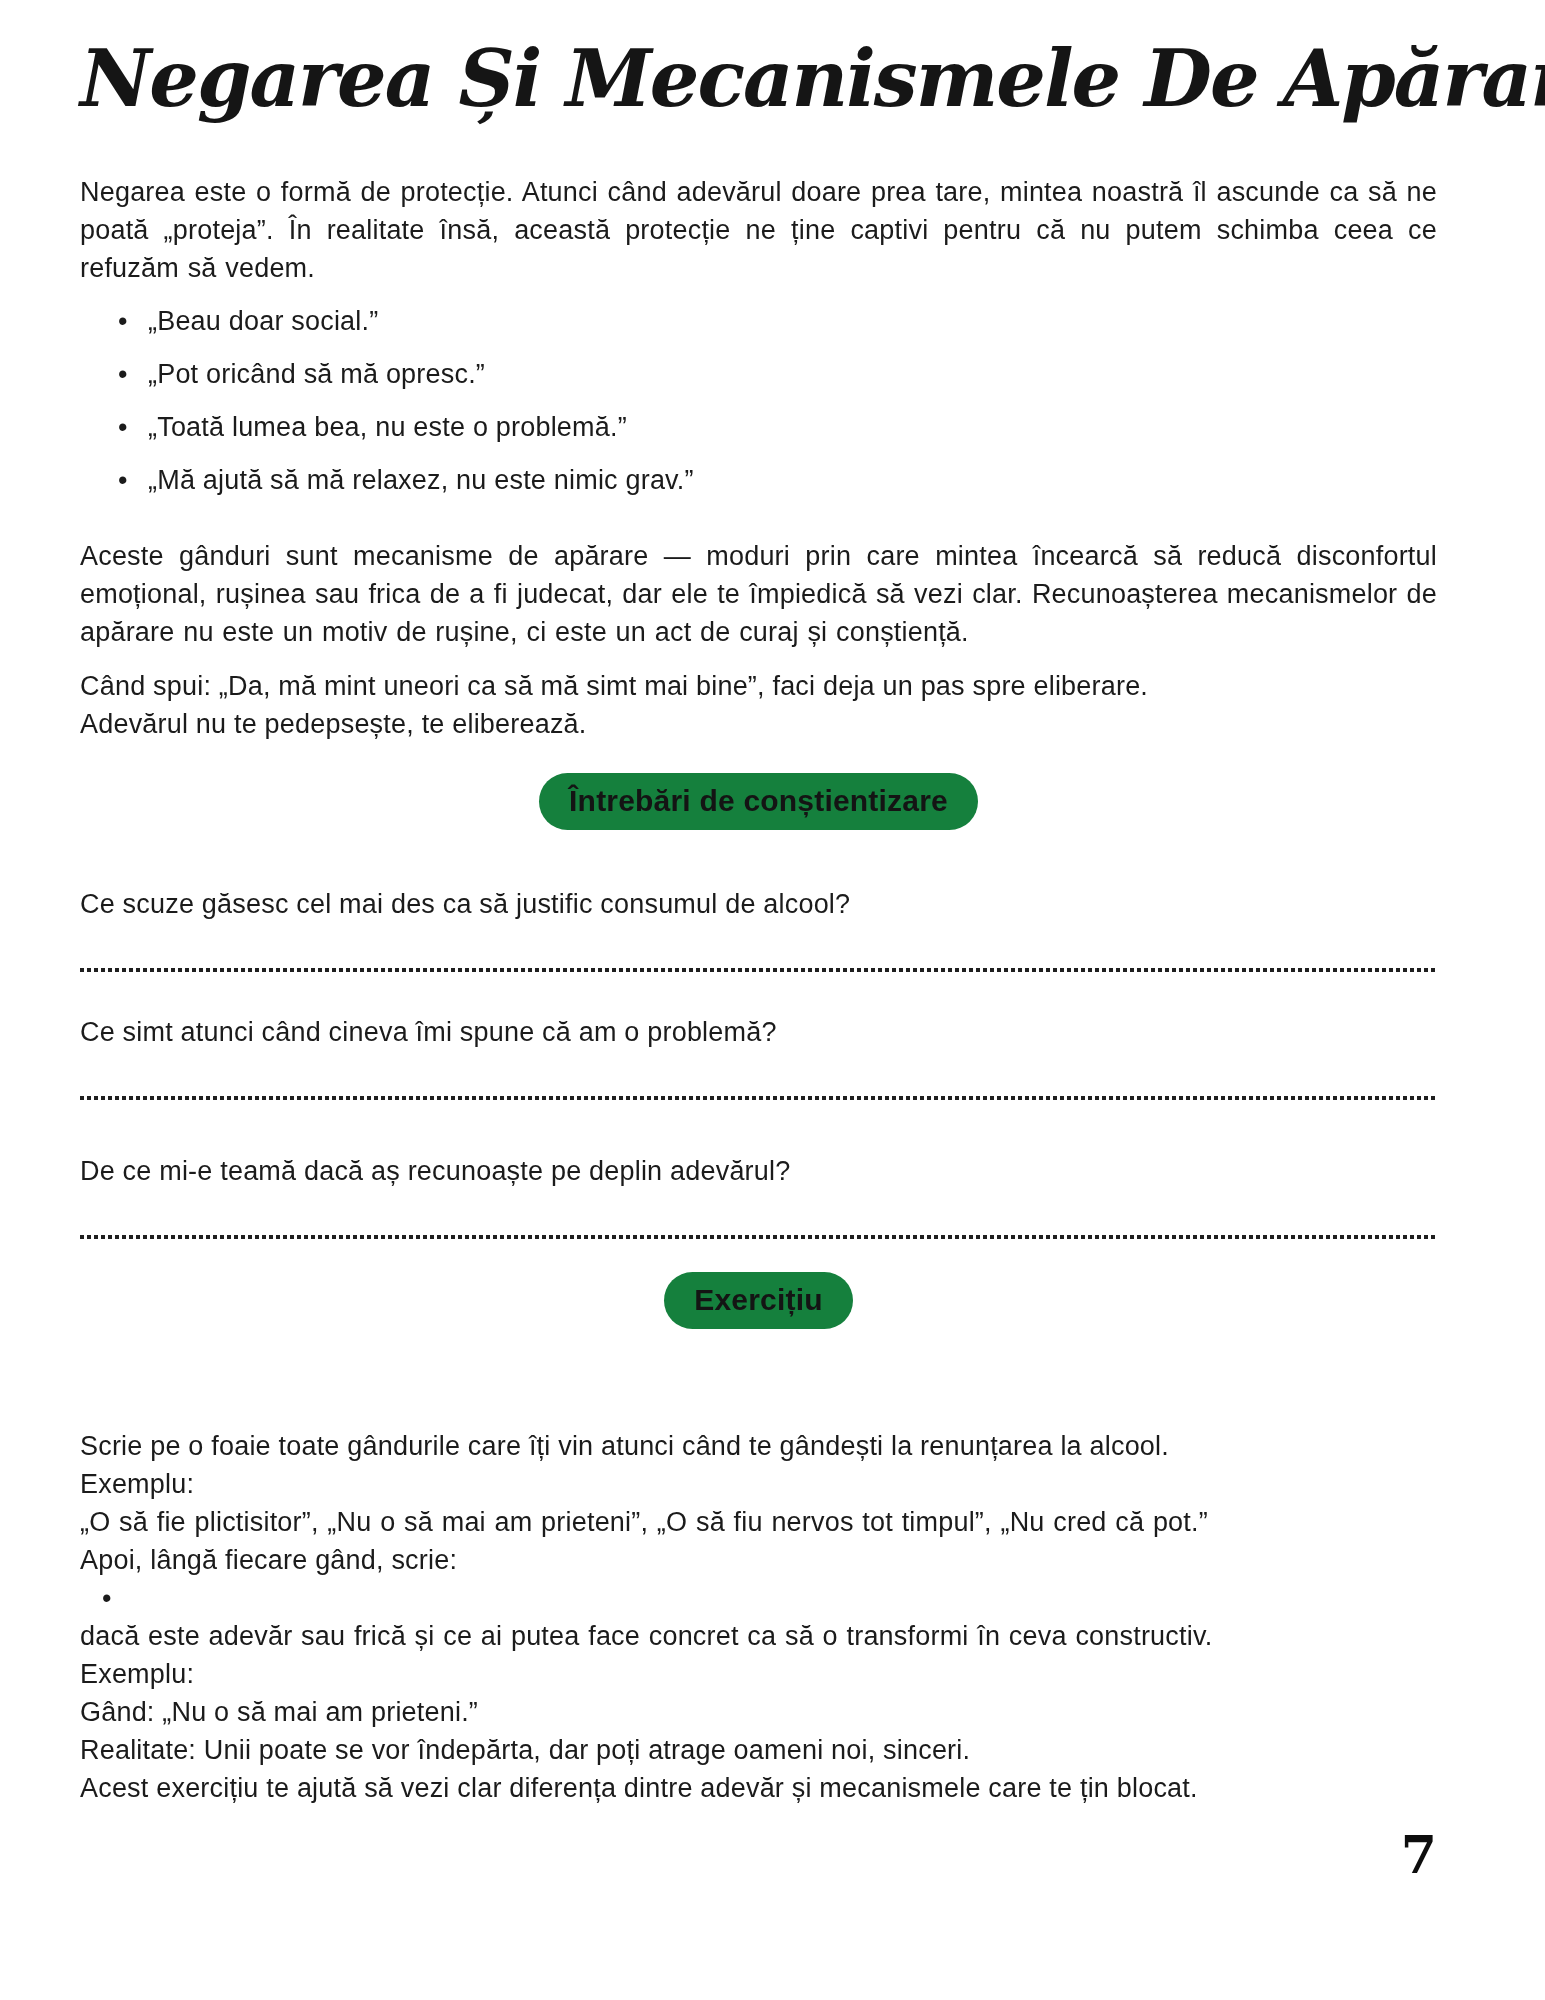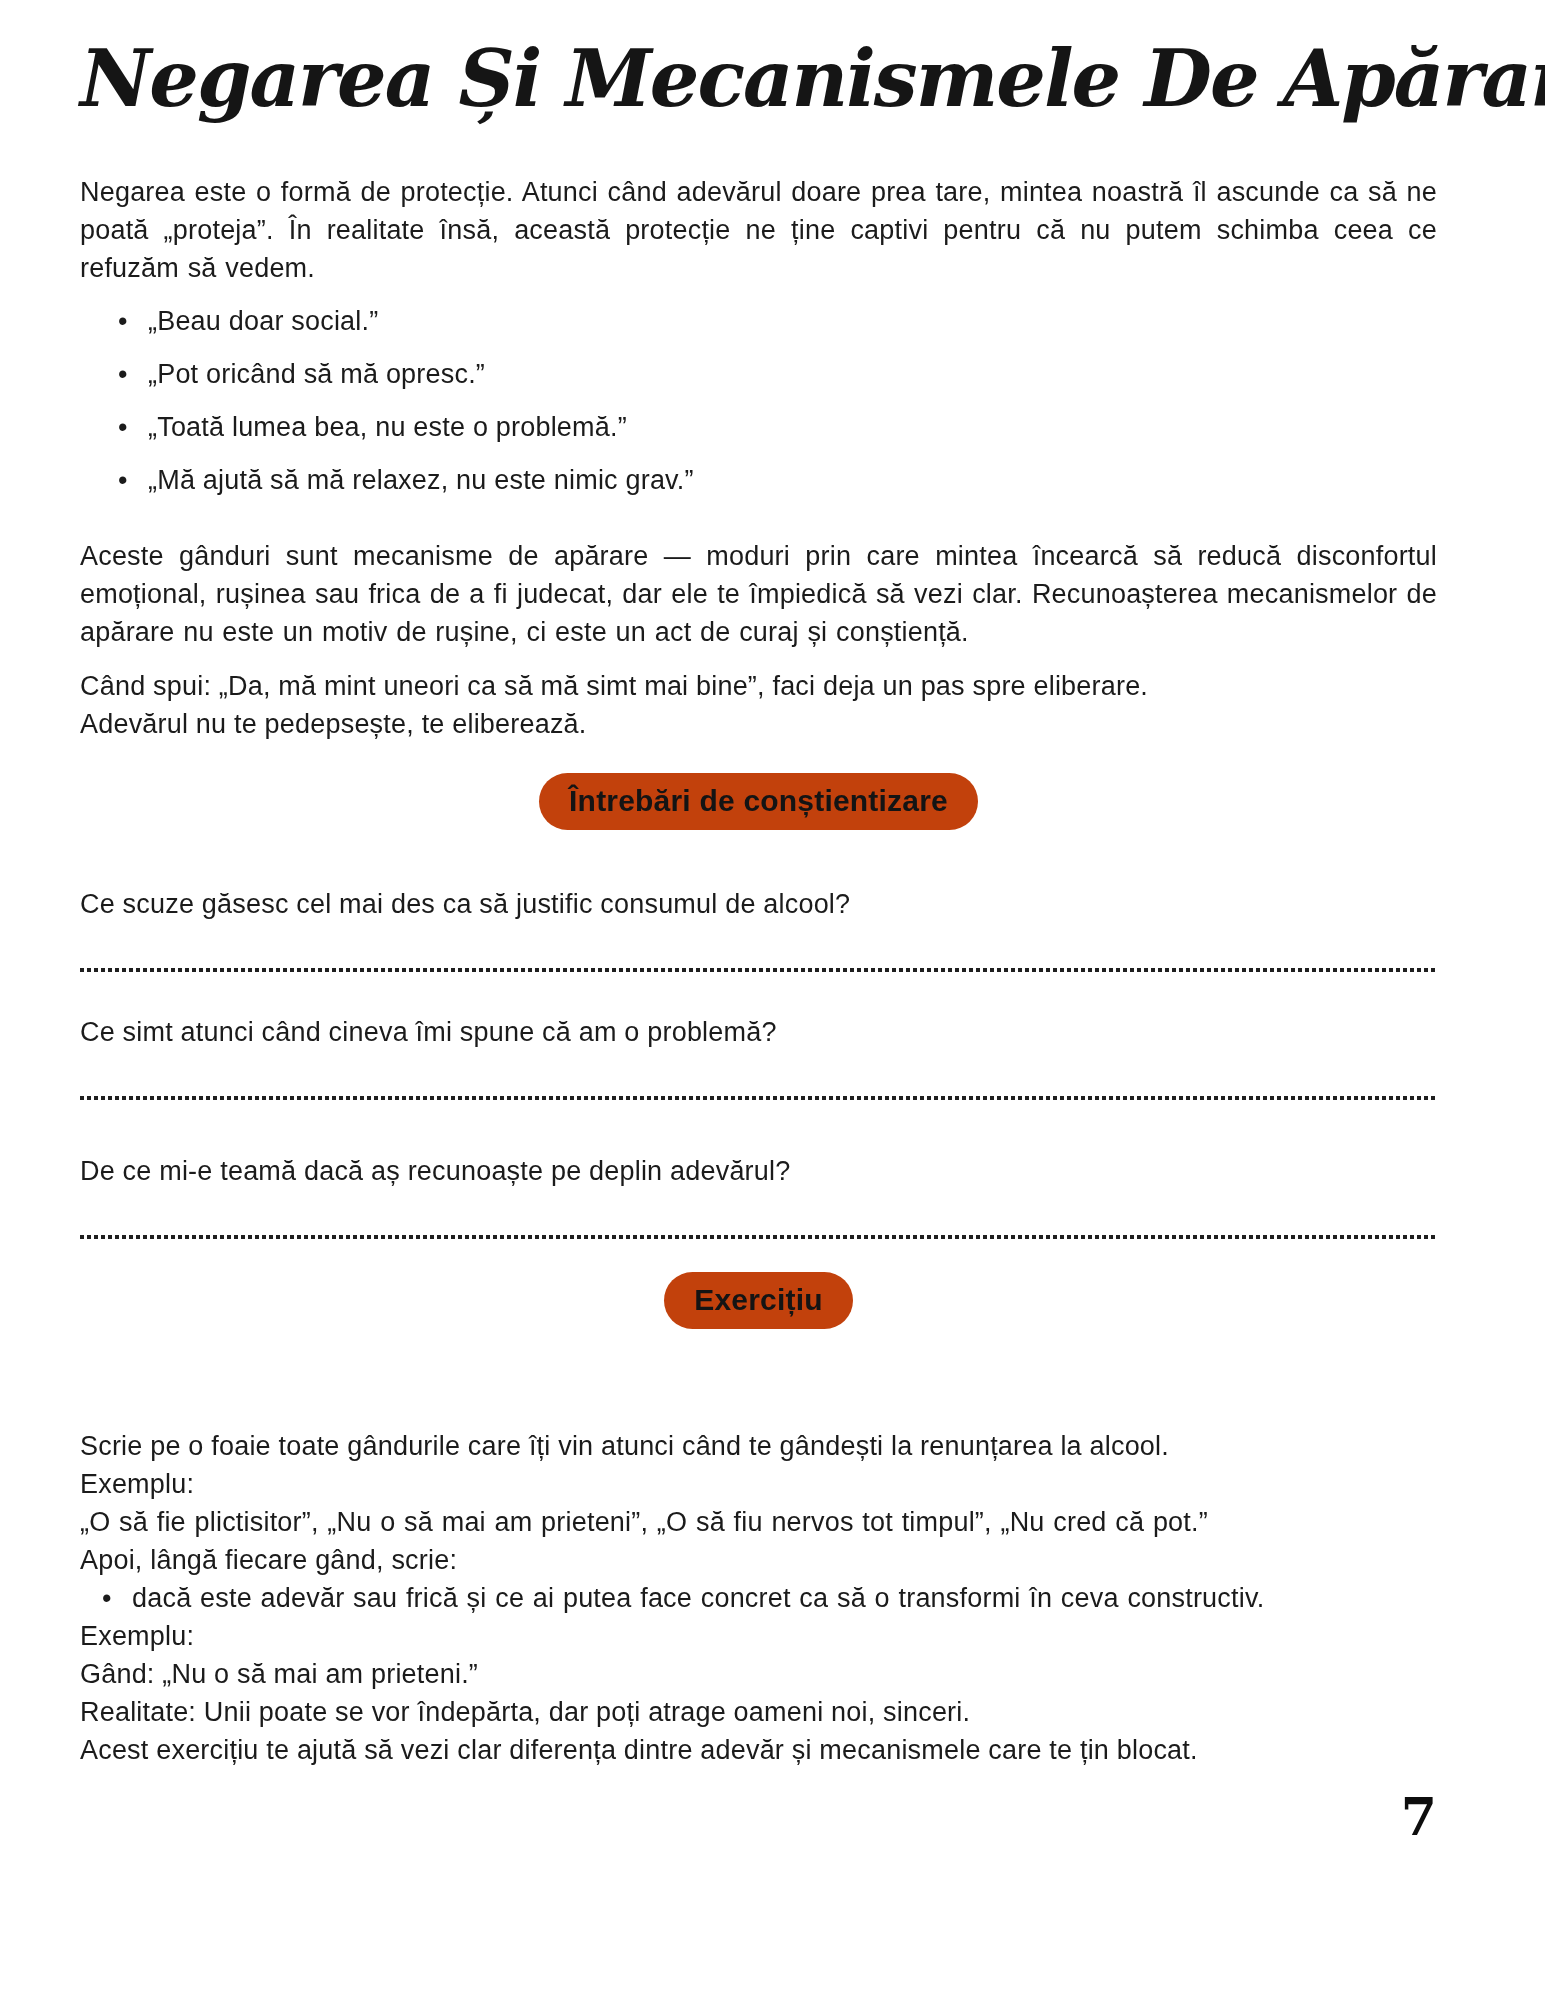--- a/index.html
+++ b/index.html
@@ -38,38 +38,38 @@
   .bullet-row { display: flex; margin-top: 15px; }
   .bullet-row .dot { width: 30px; padding-left: 38px; flex: 0 0 auto; }
   .dot::before { content: "•"; }
   .para-gap { margin-top: 38px; }
   .small-gap { margin-top: 16px; }
   .badge-wrap { text-align: center; }
   .badge-wrap.awareness { margin-top: 30px; }
   .badge-wrap.exercise { margin-top: 33px; }
   .badge {
     display: inline-block;
-    background: #c2410c;
+    background: #15803d;
     border-radius: 32px;
     padding: 9px 30px 10px 30px;
     font-size: 30px;
     font-weight: 700;
     letter-spacing: 0.2px;
     color: #141414;
   }
   .question { margin-top: 55px; }
   .q2 { margin-top: 41px; }
   .q3 { margin-top: 52px; }
   .answer-line {
     height: 4px;
     margin-top: 45px;
     background-image: repeating-linear-gradient(90deg, #1f1f1f 0 4px, transparent 4px 7px);
   }
   .exercise-block { margin-top: 98px; }
-  .ex-bullet { display: flex; margin: 0; }
+  .ex-bullet { display: flex; margin: 0; flex-direction: column; }
   .ex-bullet .dot { width: 30px; padding-left: 22px; flex: 0 0 auto; }
   .ex-bullet .ex-bullet-text { flex: 1 1 auto; text-align: justify; word-spacing: 1px; }
   .page-number {
     text-align: right;
     font-family: "DejaVu Serif", serif;
     font-weight: 700;
     font-size: 52px;
     line-height: 1;
     margin-top: 22px;
     color: #0d0d0d;

